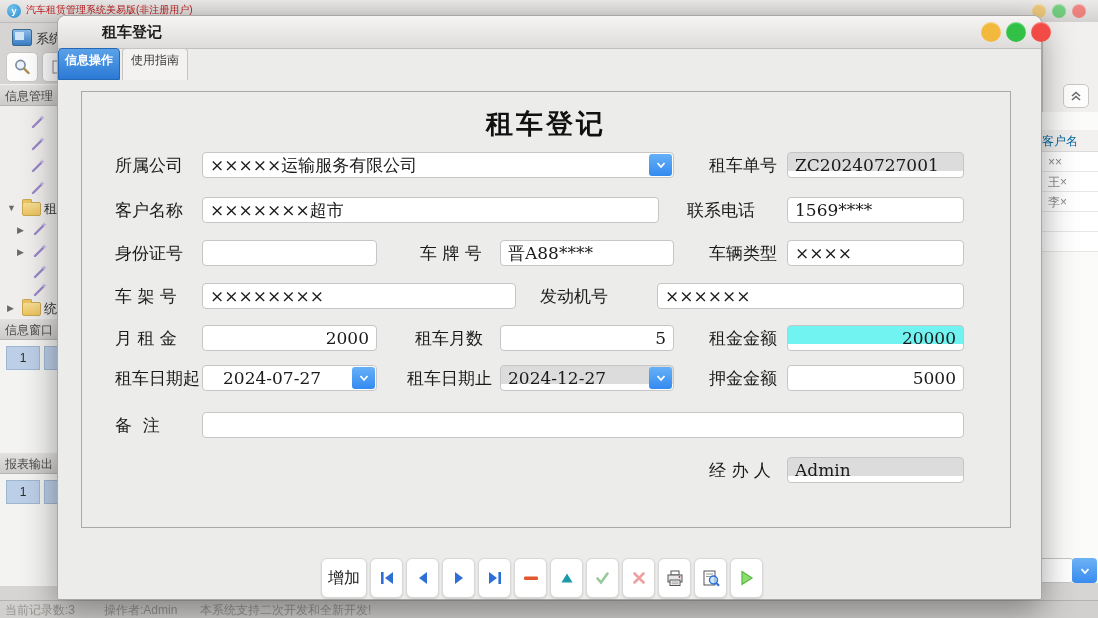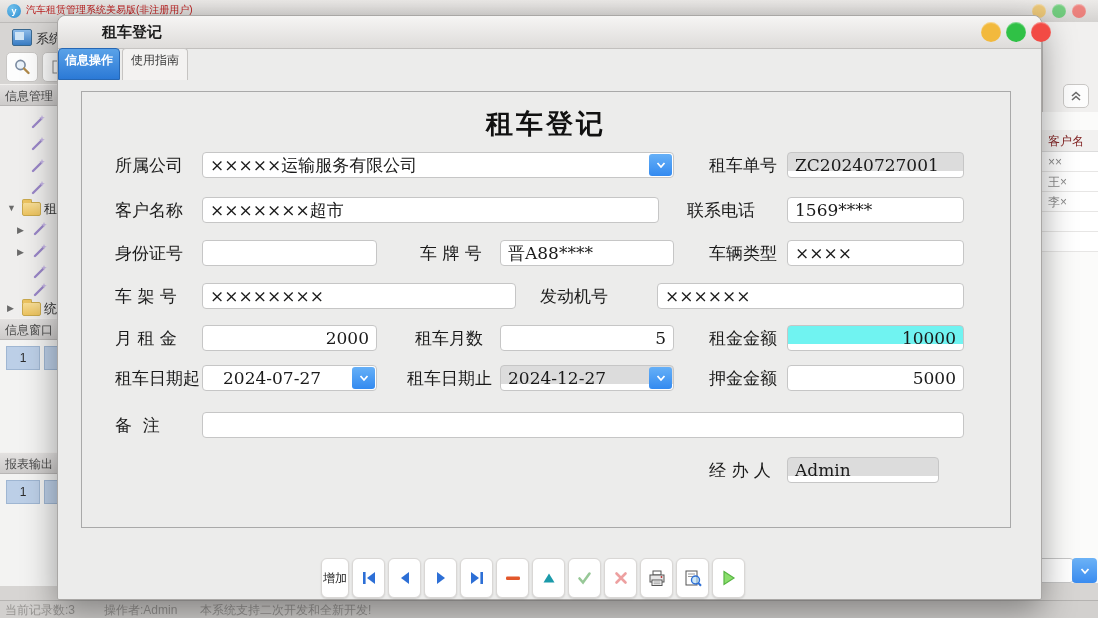--- a/index.html
+++ b/index.html
@@ -24,42 +24,42 @@
   .tri{font-size:9px;color:#6a6a6a;line-height:16px;}
   .folder{width:17px;height:12px;background:linear-gradient(#f7dd95,#ecc35f);border:1px solid #c9a84c;border-radius:2px;}
   .folder::before{content:"";position:absolute;left:-1px;top:-4px;width:8px;height:3px;background:#ecc35f;border:1px solid #c9a84c;border-bottom:none;border-radius:2px 2px 0 0;}
   .tree-label{font-size:13px;color:#333;}
   .bluecell{background:#bccfe7;border:1px solid #9fb6d2;font-size:12px;color:#2c2c2c;text-align:center;line-height:22px;box-sizing:border-box;}
   .mw-statusbar{left:0;top:600px;width:1098px;height:18px;background:#d2d0ce;border-top:1px solid #b5b3b1;}
   .status-txt{top:602px;font-size:12px;color:#969492;white-space:nowrap;}
   
   .rp-bg{left:1042px;top:22px;width:56px;height:561px;background:#f1f0ef;border-left:1px solid #c4c2c0;}
   .rp-white{left:1042px;top:112px;width:56px;height:471px;background:#fbfbfa;}
-  .rp-hdr{left:1042px;top:130px;width:56px;height:22px;background:#f2f1f0;border-bottom:1px solid #dcdcdc;font-size:12px;color:#7f1d1d;line-height:22px;padding-left:6px;box-sizing:border-box;}
+  .rp-hdr{left:1042px;top:130px;width:56px;height:22px;background:#f2f1f0;border-bottom:1px solid #dcdcdc;font-size:12px;color:#0369a1;line-height:22px;box-sizing:border-box;}
   .rp-row{left:1042px;width:56px;height:20px;border-bottom:1px solid #e7e6e5;font-size:12px;color:#8a8a8a;line-height:20px;padding-left:6px;box-sizing:border-box;background:#fff;}
   .combo-btn-sq{width:25px;height:25px;border-radius:4px;background:linear-gradient(#6cb2f6,#3a8cf0);display:flex;align-items:center;justify-content:center;}
   
   .dialog{left:57px;top:15px;width:985px;height:585px;background:#ececeb;border:1px solid #a9a7a5;border-radius:8px 8px 2px 2px;box-shadow:0 12px 34px rgba(0,0,0,.38);z-index:10;box-sizing:border-box;}
   .dlg-titlebar{left:0;top:0;width:983px;height:32px;background:linear-gradient(#f6f5f4,#dedcda);border-bottom:1px solid #c2c0be;border-radius:8px 8px 0 0;}
   .dlg-title{left:44px;top:7px;font-size:15px;font-weight:bold;color:#1c1c1c;}
   .tab{height:32px;line-height:23px;text-align:center;font-size:12px;border-radius:4px 4px 0 0;box-sizing:border-box;}
   .tab-active{background:linear-gradient(#5aa2e8,#2b79d6);color:#fff;font-weight:bold;border:1px solid #2667b4;}
   .tab-idle{background:#f3f2f1;color:#3c3c3c;border:1px solid #c6c4c2;border-bottom:none;}
   .form-panel{left:23px;top:75px;width:928px;height:435px;border:1px solid #a9a9a9;}
   .form-title{left:0;top:14px;width:100%;text-align:center;font-family:"DejaVu Serif",serif;font-size:27px;font-weight:bold;color:#111;letter-spacing:3px;}
   .lbl{font-family:"DejaVu Serif",serif;font-size:17px;color:#1a1a1a;height:27px;line-height:27px;white-space:pre;}
   .fld{height:26px;background:#fff;border:1px solid #c6c6c6;border-radius:4px;font-family:"DejaVu Serif",serif;font-size:17px;color:#1a1a1a;line-height:25px;padding:0 7px;white-space:nowrap;overflow:hidden;box-sizing:border-box;}
   .fld.ro{background:linear-gradient(#dcdcdc 0 76%,#ffffff 76%);}
   .fld.cyan{background:linear-gradient(#70f3f1 0 76%,#ffffff 76%);}
   .fld.num{text-align:right;}
   .fld.combo{padding-right:28px;}
   .combo-arrow{position:absolute;right:1px;top:1px;width:23px;height:22px;border-radius:3px;background:linear-gradient(#66b0f7,#338af0);display:flex;align-items:center;justify-content:center;}
   .dlg-toolbar{left:263px;top:542px;display:flex;gap:3px;}
   .tb{height:40px;background:#fff;border:1px solid #d9d7d5;border-radius:6px;box-shadow:0 1px 2px rgba(0,0,0,.13);display:flex;align-items:center;justify-content:center;box-sizing:border-box;}
-  .tb-txt{width:28px;font-size:12px;color:#222;text-align:right;}
+  .tb-txt{width:46px;font-size:16px;color:#222;text-align:right;}
   .tb-ico{width:33px;}
 </style>
 </head>
 <body>
 
 <div class="stage">
 
   <div class="abs mw-titlebar"></div>
   <div class="abs app-icon">y</div>
   <div class="abs mw-title">汽车租赁管理系统美易版(非注册用户)</div>
@@ -212,21 +212,21 @@
       <div class="abs lbl" style="left:33px;top:191px;">车 架 号</div>
       <div class="abs fld" style="left:120px;top:191px;width:314px;">××××××××</div>
       <div class="abs lbl" style="left:458px;top:191px;">发动机号</div>
       <div class="abs fld" style="left:575px;top:191px;width:307px;">××××××</div>
 
       <div class="abs lbl" style="left:33px;top:233px;">月 租 金</div>
       <div class="abs fld num" style="left:120px;top:233px;width:175px;">2000</div>
       <div class="abs lbl" style="left:333px;top:233px;">租车月数</div>
       <div class="abs fld num" style="left:418px;top:233px;width:174px;">5</div>
       <div class="abs lbl" style="left:627px;top:233px;">租金金额</div>
-      <div class="abs fld cyan num" style="left:705px;top:233px;width:177px;">10000</div>
+      <div class="abs fld cyan num" style="left:705px;top:233px;width:177px;">20000</div>
 
       <div class="abs lbl" style="left:33px;top:273px;">租车日期起</div>
       <div class="abs fld combo" style="left:120px;top:273px;width:175px;padding-left:20px;">
         <span>2024-07-27</span>
         <span class="combo-arrow">
             <svg width="12" height="12" viewBox="0 0 12 12">
               <path d="M2.5 4l3.5 4 3.5-4" fill="none" stroke="#fff" stroke-width="1.8"></path>
             </svg>
           </span>
       </div>
@@ -239,21 +239,21 @@
             </svg>
           </span>
       </div>
       <div class="abs lbl" style="left:627px;top:273px;">押金金额</div>
       <div class="abs fld num" style="left:705px;top:273px;width:177px;">5000</div>
 
       <div class="abs lbl" style="left:33px;top:320px;">备  注</div>
       <div class="abs fld" style="left:120px;top:320px;width:762px;"></div>
 
       <div class="abs lbl" style="left:627px;top:365px;">经 办 人</div>
-      <div class="abs fld ro" style="left:705px;top:365px;width:152px;">Admin</div>
+      <div class="abs fld ro" style="left:705px;top:365px;width:177px;">Admin</div>
     </div>
 
     <div class="abs dlg-toolbar">
       <div class="tb tb-txt">增加</div>
       <div class="tb tb-ico">
         <svg width="16" height="14" viewBox="0 0 16 14">
             <rect x="2" y="1" width="2.6" height="12" fill="#2d6fd6"></rect>
             <path d="M14 1L6 7l8 6z" fill="#2d6fd6"></path>
           </svg>
       </div>

